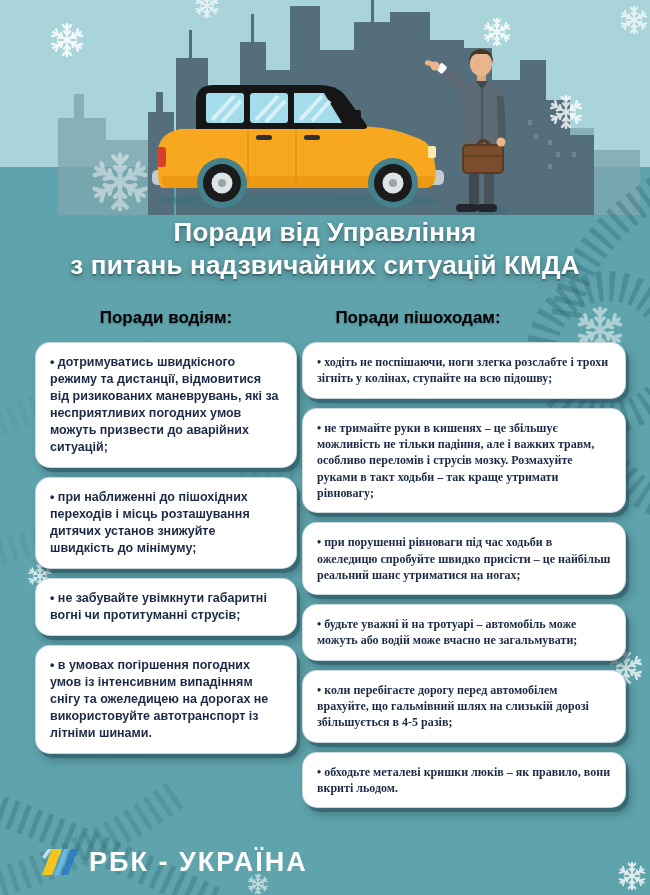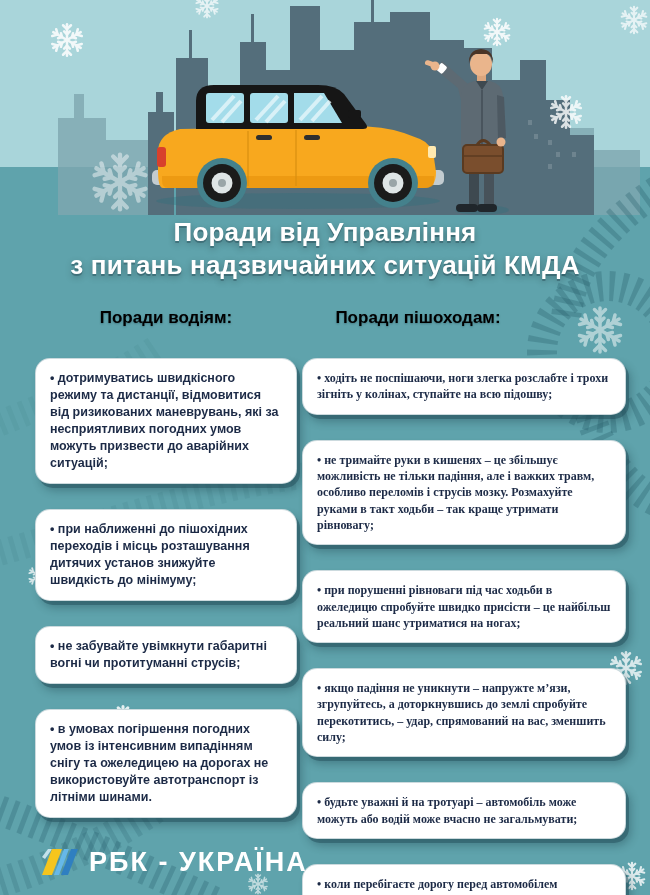--- a/index.html
+++ b/index.html
@@ -23,21 +23,20 @@
   .col-header{
     color:#000000;font-weight:bold;font-size:17px;text-align:center;
     margin-bottom:5px;text-shadow:0 1px 2px rgba(20,50,60,.35);
   }
   .col-right .col-header{transform:translateX(-46px);}
   .tip-card{
     background:#ffffff;border-radius:15px;
     border:1px solid rgba(110,150,160,.35);
     box-shadow:3px 4px 0 rgba(36,80,92,.5),5px 7px 9px rgba(15,45,55,.3);
     padding:11px 14px;
-    margin-top:16px;
   }
   .tip-text{
     margin:0;color:#1c2a46;font-weight:bold;line-height:1.36;
   }
   .col-left .tip-text{font-size:12.5px;}
   .col-right .tip-text{font-size:12px;font-family:Liberation Serif, serif;}
   .brand{
     position:absolute;left:38px;bottom:16px;z-index:5;
     display:flex;align-items:center;gap:11px;
   }
@@ -229,23 +228,20 @@
     <div class="tip-card">
       <p class="tip-text">• ходіть не поспішаючи, ноги злегка розслабте і трохи зігніть у колінах, ступайте на всю підошву;</p>
     </div>
     <div class="tip-card">
       <p class="tip-text">• не тримайте руки в кишенях – це збільшує можливість не тільки падіння, але і важких травм, особливо переломів і струсів мозку. Розмахуйте руками в такт ходьби – так краще утримати рівновагу;</p>
     </div>
     <div class="tip-card">
       <p class="tip-text">• при порушенні рівноваги під час ходьби в ожеледицю спробуйте швидко присісти – це найбільш реальний шанс утриматися на ногах;</p>
     </div>
     <div class="tip-card">
-      <p class="tip-text">• якщо падіння не уникнути – напружте м’язи, згрупуйтесь, а доторкнувшись до землі спробуйте перекотитись, – удар, спрямований на вас, зменшить силу;</p>
-    </div>
-    <div class="tip-card">
       <p class="tip-text">• будьте уважні й на тротуарі – автомобіль може можуть або водій може вчасно не загальмувати;</p>
     </div>
     <div class="tip-card">
       <p class="tip-text">• коли перебігаєте дорогу перед автомобілем врахуйте, що гальмівний шлях на слизькій дорозі збільшується в 4-5 разів;</p>
     </div>
     <div class="tip-card">
       <p class="tip-text">• обходьте металеві кришки люків – як правило, вони вкриті льодом.</p>
     </div>
   </div>
 

